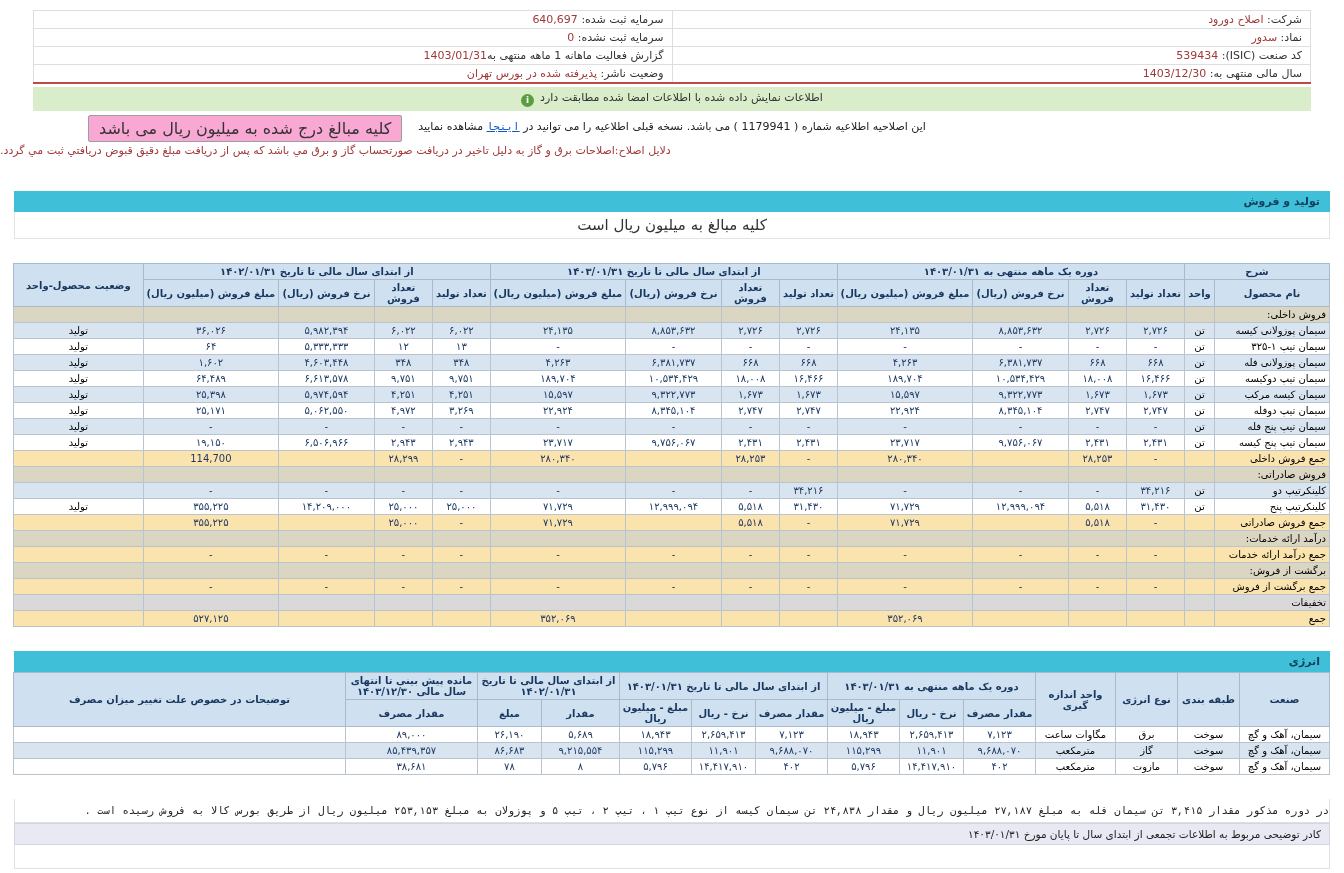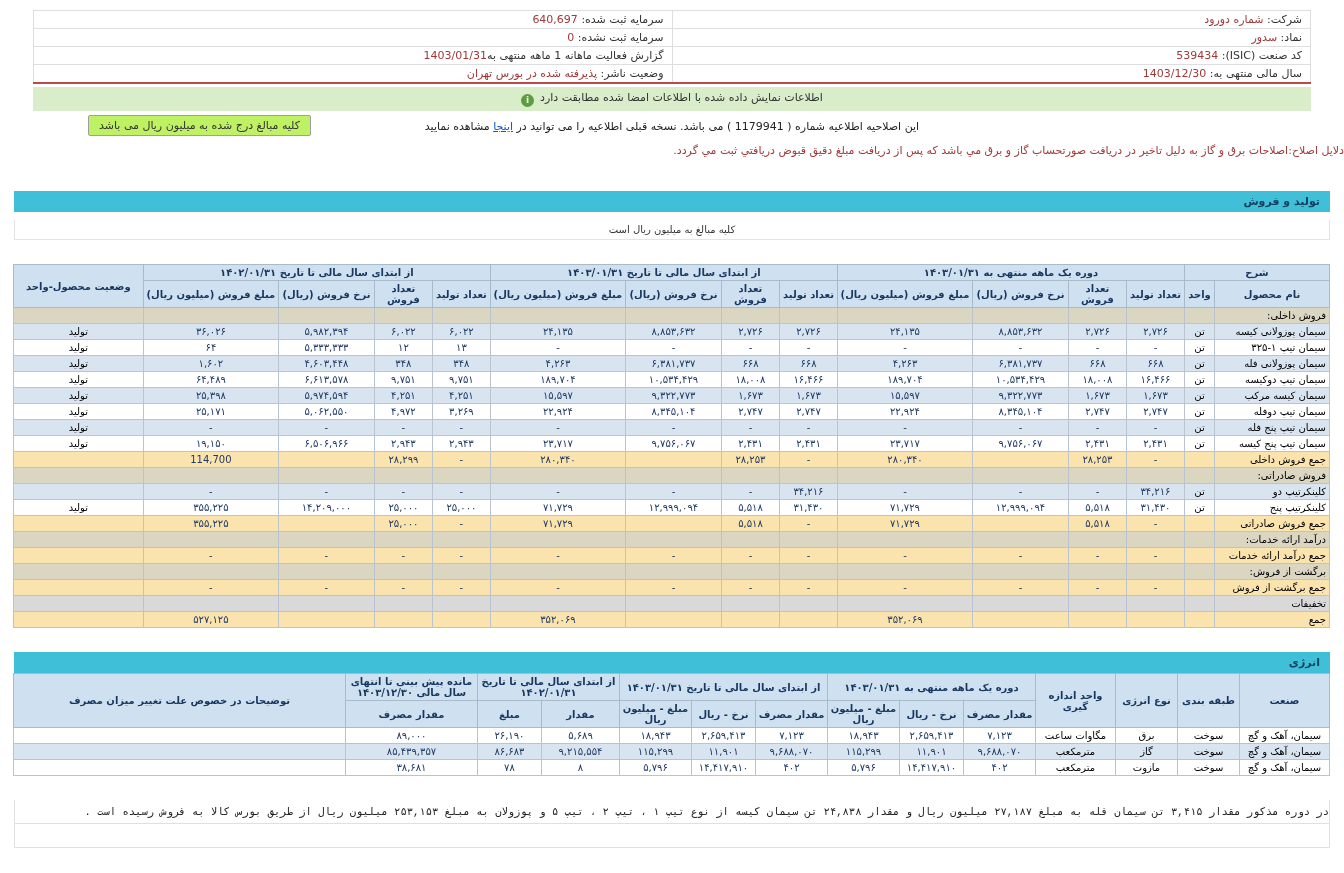--- a/index.html
+++ b/index.html
@@ -13,30 +13,30 @@
   .lbl{color:#333;}
   .val{color:var(--c-value_text,#a03939);}
 
   .green-bar{margin:3px 33px 0;background:var(--c-banner_bg,#d9edcb);text-align:center;
              font-size:11px;padding:4px 0;color:#333;}
   .info-icon{display:inline-block;width:13px;height:13px;border-radius:50%;background:#5a9e3f;
              color:#fff;font-size:9px;font-weight:bold;line-height:13px;text-align:center;
              margin-right:6px;vertical-align:-2px;}
 
   .mid{position:relative;height:68px;}
-  .amounts-box{position:absolute;left:88px;top:4px;border:1px solid #9e9e9e;background:#bef264;
-               padding:3px 10px;font-size:11px;border-radius:2px;color:#333;}
+  .amounts-box{position:absolute;left:88px;top:4px;border:1px solid #9e9e9e;background:#f9a8d4;
+               padding:3px 10px;font-size:16px;border-radius:2px;color:#333;}
   .amend{text-align:center;padding-top:9px;font-size:11px;color:#222;}
-  .amend a{color:var(--c-link,#1155cc);text-decoration:underline;cursor:pointer;}
-  .reason{text-align:right;margin-top:11px;font-size:11px;color:var(--c-value_text,#a03939);}
+  .amend a{color:var(--c-link,#1155cc);text-decoration:underline;cursor:pointer;font-family:Liberation Mono, monospace;}
+  .reason{text-align:left;margin-top:11px;font-size:11px;color:var(--c-value_text,#a03939);}
 
   .cyan-bar{margin:12px 14px 0;background:var(--c-section_bar,#3fc0d8);color:#123f5e;
             font-weight:bold;font-size:11px;padding:4px 10px;}
   .mt24{margin-top:24px;}
-  .units-note{margin:8px 14px;text-align:center;font-size:10px;padding:4px 0;
+  .units-note{margin:0 14px;text-align:center;font-size:15px;padding:4px 0;
               border:1px solid #e4e4e4;border-top:none;color:#333;}
 
   .data-table{border-collapse:collapse;table-layout:fixed;width:1316px;margin:24px 14px 0;font-size:10px;}
   #en-table{margin-top:0;}
   .data-table th{background:var(--c-header_bg,#cfe1f1);color:#17375e;border:1px solid #a9bacb;
                  padding:2px 2px;font-weight:bold;font-size:10px;}
   .data-table td{border:1px solid #b9c4cf;padding:1px 3px;height:13px;text-align:center;
                  color:#1f3a63;overflow:hidden;white-space:nowrap;}
   td.name-cell{text-align:right;color:#000;}
   td.txt{color:#000;}
@@ -53,21 +53,21 @@
 </head>
 <body>
 
 <div class="page">
 
   <table class="meta-table">
     <tbody>
         <tr>
       <td>
         <span class="lbl">شرکت:</span>
-        <span class="val">شماره دورود</span>
+        <span class="val">اصلاح دورود</span>
       </td>
       <td>
         <span class="lbl">سرمایه ثبت شده:</span>
         <span class="val">640,697</span>
       </td>
     </tr>
     <tr>
       <td>
         <span class="lbl">نماد:</span>
         <span class="val">سدور</span>
@@ -591,16 +591,17 @@
           <td class="num">۸</td>
           <td class="num">۷۸</td>
           <td class="num">۳۸,۶۸۱</td>
           <td class="txt"></td>
         </tr>
       </tbody>
   </table>
 
   <div class="foot">
     <div class="foot-text">در دوره مذکور مقدار ۳,۴۱۵ تن سیمان فله به مبلغ ۲۷,۱۸۷ میلیون ریال و مقدار ۲۴,۸۳۸ تن سیمان کیسه از نوع تیپ ۱ ، تیپ ۲ ، تیپ ۵ و پوزولان به مبلغ ۲۵۳,۱۵۳ میلیون ریال از طریق بورس کالا به فروش رسیده است .</div>
+    <div class="foot-bar">کادر توضیحی مربوط به اطلاعات تجمعی از ابتدای سال تا پایان مورخ ۱۴۰۳/۰۱/۳۱</div>
     <div class="foot-text"></div>
   </div>
 
 </div>
 
 </body></html>

